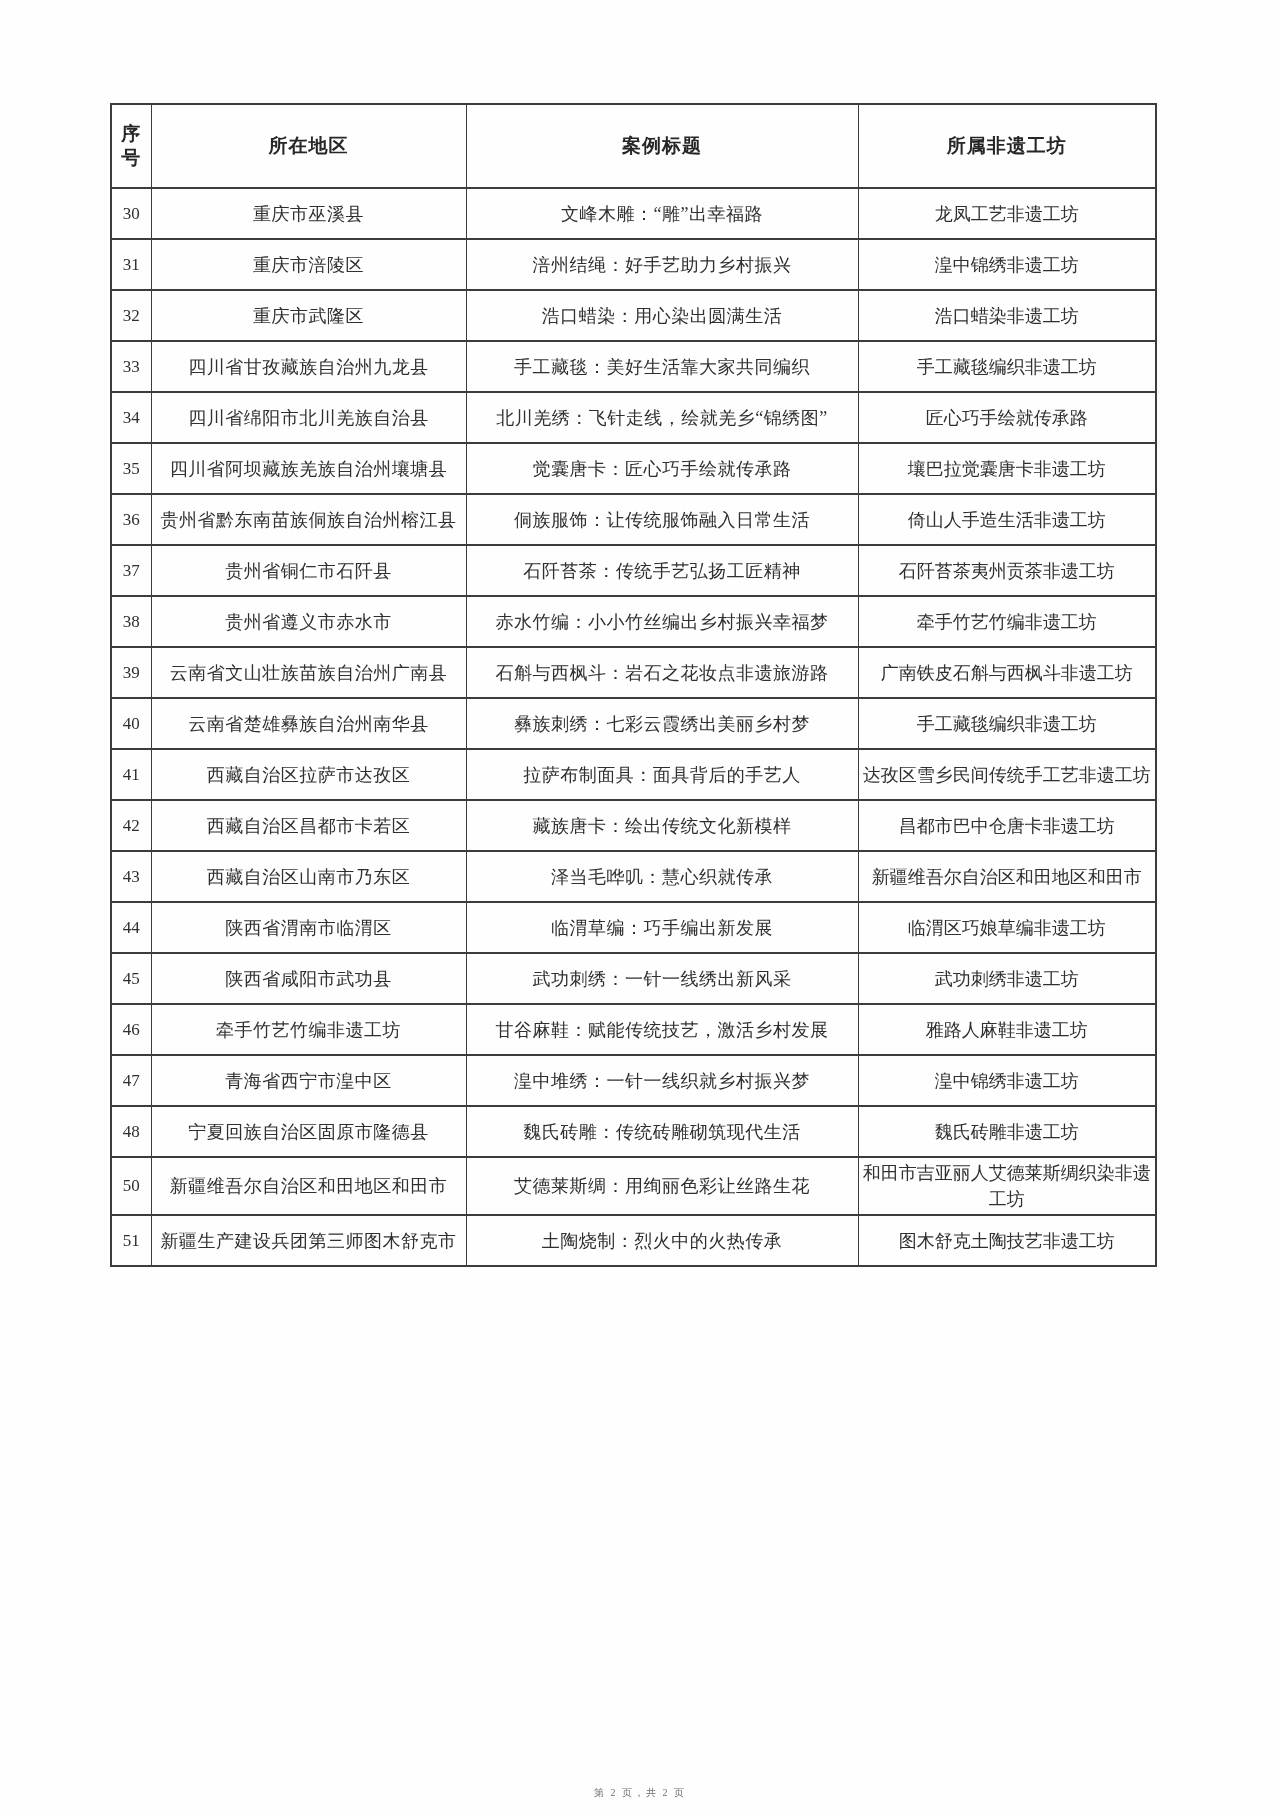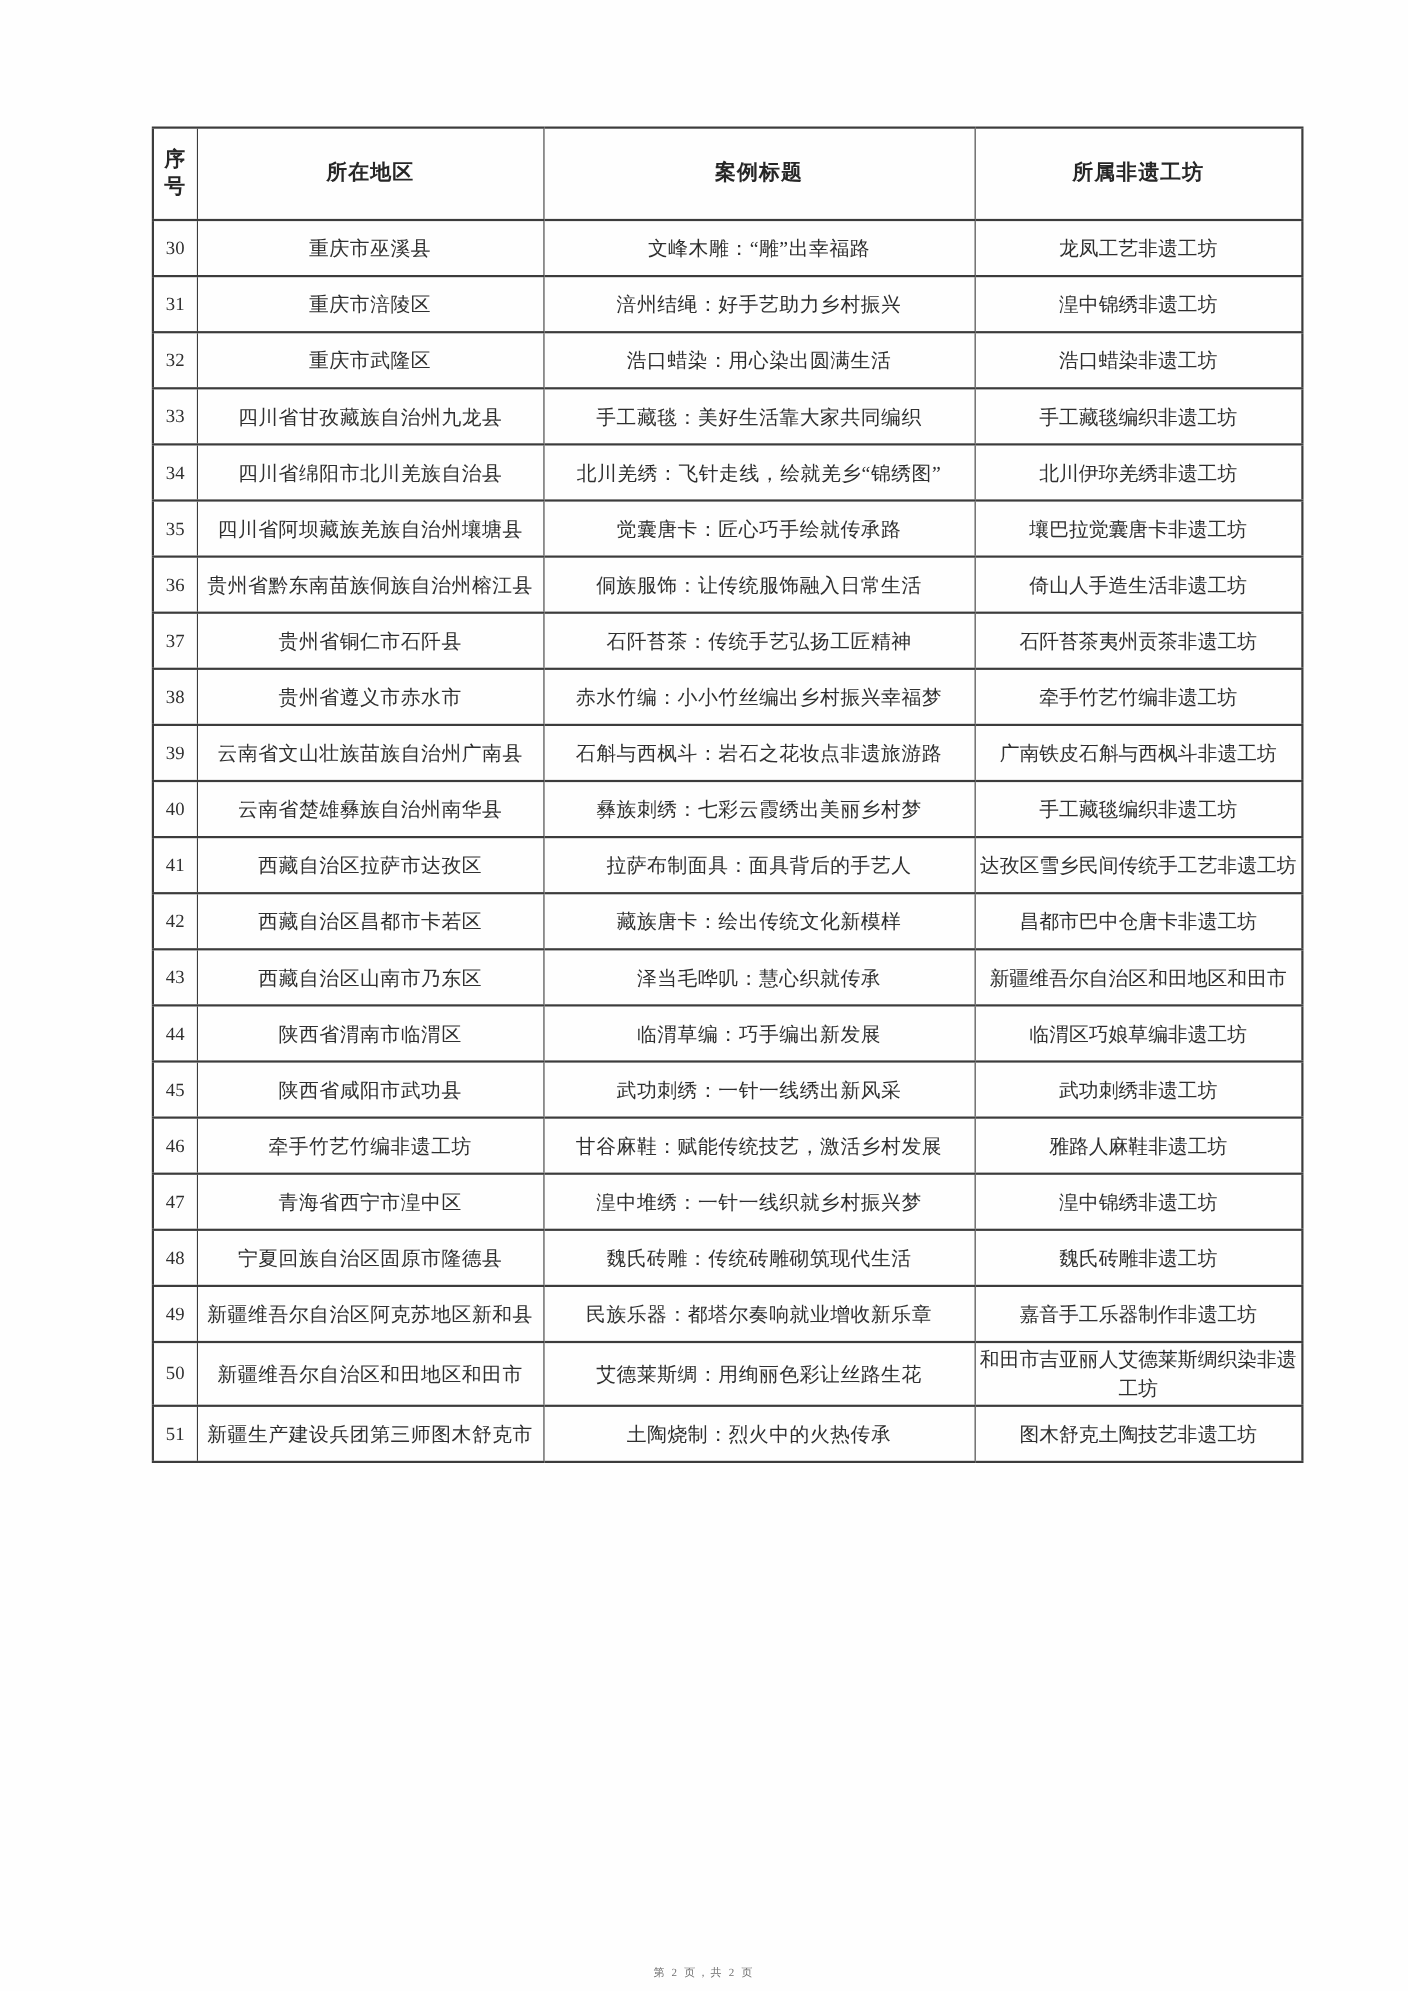--- a/index.html
+++ b/index.html
@@ -12,25 +12,24 @@
     width: 1280px;
     height: 1810px;
     background: #fefefe;
     font-family: "Liberation Serif", "DejaVu Serif", serif;
     color: #2f2f2f;
     overflow: hidden;
   }
   table.doc-table {
     position: absolute;
     left: 110px;
-    top: 115px;
+    top: 103px;
     width: 1045px;
     border-collapse: collapse;
     table-layout: fixed;
-    margin-left: 28px;
   }
   table.doc-table th,
   table.doc-table td {
     border-left: 1px solid #3c3c3c;
     border-right: 1px solid #3c3c3c;
     border-top: 2px solid #3c3c3c;
     border-bottom: 2px solid #3c3c3c;
     text-align: center;
     vertical-align: middle;
     padding: 2px 2px;
@@ -122,21 +121,21 @@
         <tr>
           <td class="cell-no">33</td>
           <td class="cell-region">四川省甘孜藏族自治州九龙县</td>
           <td class="cell-title">手工藏毯：美好生活靠大家共同编织</td>
           <td class="cell-workshop">手工藏毯编织非遗工坊</td>
         </tr>
         <tr>
           <td class="cell-no">34</td>
           <td class="cell-region">四川省绵阳市北川羌族自治县</td>
           <td class="cell-title">北川羌绣：飞针走线，绘就羌乡“锦绣图”</td>
-          <td class="cell-workshop">北川伊珎羌绣非遗工坊</td>
+          <td class="cell-workshop">匠心巧手绘就传承路</td>
         </tr>
         <tr>
           <td class="cell-no">35</td>
           <td class="cell-region">四川省阿坝藏族羌族自治州壤塘县</td>
           <td class="cell-title">觉囊唐卡：匠心巧手绘就传承路</td>
           <td class="cell-workshop">壤巴拉觉囊唐卡非遗工坊</td>
         </tr>
         <tr>
           <td class="cell-no">36</td>
           <td class="cell-region">贵州省黔东南苗族侗族自治州榕江县</td>
@@ -209,26 +208,20 @@
           <td class="cell-title">湟中堆绣：一针一线织就乡村振兴梦</td>
           <td class="cell-workshop">湟中锦绣非遗工坊</td>
         </tr>
         <tr>
           <td class="cell-no">48</td>
           <td class="cell-region">宁夏回族自治区固原市隆德县</td>
           <td class="cell-title">魏氏砖雕：传统砖雕砌筑现代生活</td>
           <td class="cell-workshop">魏氏砖雕非遗工坊</td>
         </tr>
         <tr>
-          <td class="cell-no">49</td>
-          <td class="cell-region">新疆维吾尔自治区阿克苏地区新和县</td>
-          <td class="cell-title">民族乐器：都塔尔奏响就业增收新乐章</td>
-          <td class="cell-workshop">嘉音手工乐器制作非遗工坊</td>
-        </tr>
-        <tr>
           <td class="cell-no">50</td>
           <td class="cell-region">新疆维吾尔自治区和田地区和田市</td>
           <td class="cell-title">艾德莱斯绸：用绚丽色彩让丝路生花</td>
           <td class="cell-workshop">和田市吉亚丽人艾德莱斯绸织染非遗工坊</td>
         </tr>
         <tr>
           <td class="cell-no">51</td>
           <td class="cell-region">新疆生产建设兵团第三师图木舒克市</td>
           <td class="cell-title">土陶烧制：烈火中的火热传承</td>
           <td class="cell-workshop">图木舒克土陶技艺非遗工坊</td>

